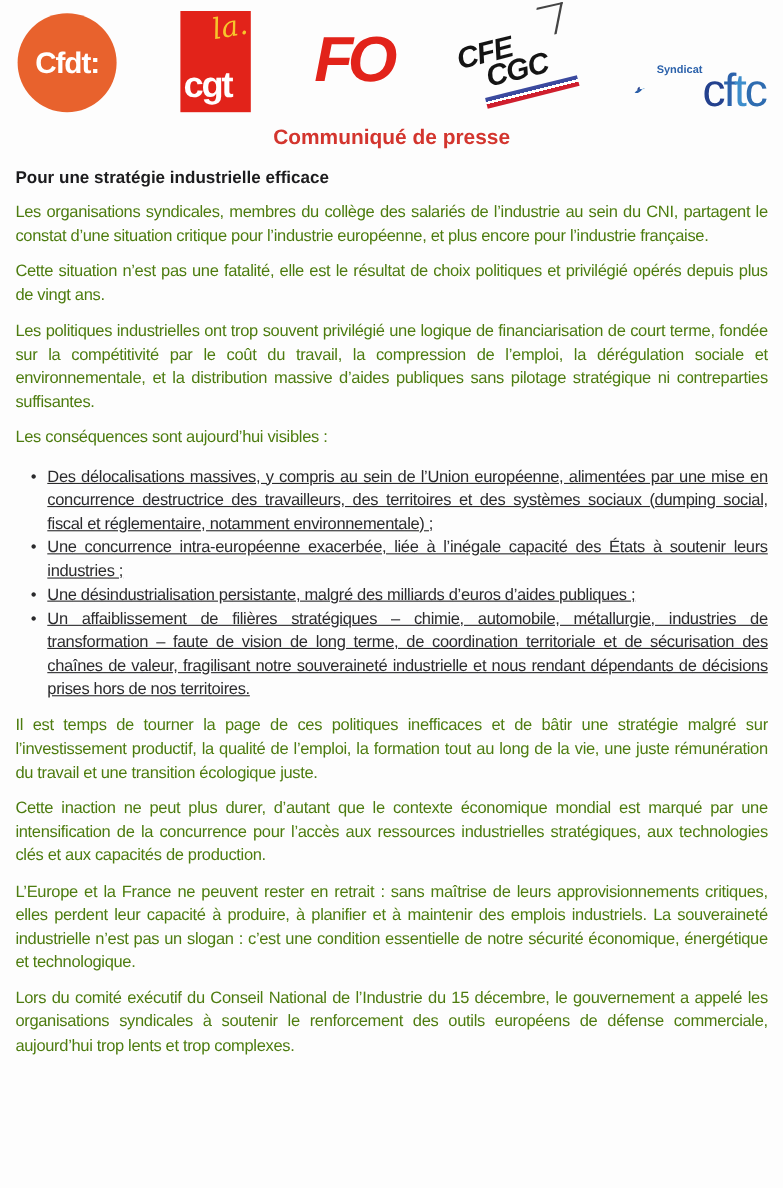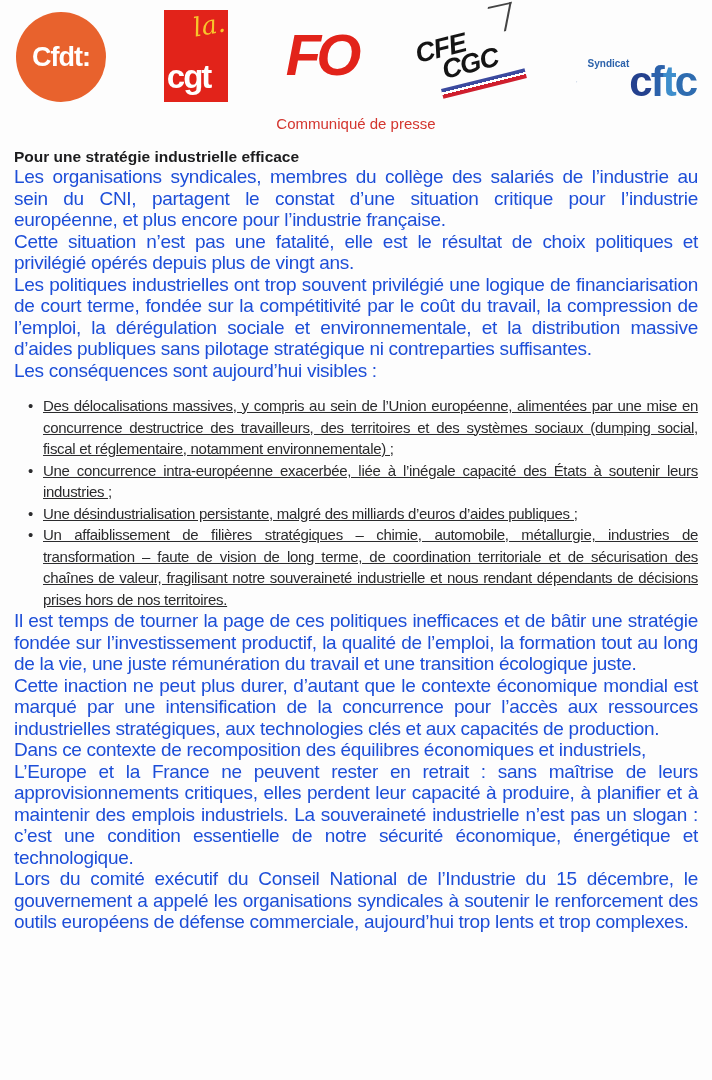--- a/index.html
+++ b/index.html
@@ -63,38 +63,38 @@
     border-top:2px solid #444; border-right:2px solid #444;
     transform:skewX(-24deg) rotate(-14deg);
   }
 
   
   .logo-cftc { flex-direction:row; width:120px; }
   .cftc-syndicat {
     color:#2c62ab; font-size:10px; font-weight:bold;
     align-self:flex-start; margin:-4px 0 0 10px;
   }
-  .cftc-word { font-weight:bold; font-size:42px; line-height:36px; letter-spacing:-2px; }
+  .cftc-word { font-weight:normal; font-size:42px; line-height:36px; letter-spacing:-2px; }
   .cftc-word span:nth-child(1){ color:#24418e; }
   .cftc-word span:nth-child(2){ color:#2c62ab; }
   .cftc-word span:nth-child(3){ color:#3e8ecc; }
   .cftc-word span:nth-child(4){ color:#2e6cb0; }
 
   
   .press-title {
-    text-align:center; color:#d3352e; font-weight:normal;
-    font-size:15px; margin-top:13px;
+    text-align:center; color:#d3352e; font-weight:bold;
+    font-size:19px; margin-top:13px;
   }
 
   
   main { padding:0 14px; }
   .doc-heading { font-size:15.5px; font-weight:bold; color:#1c1c1e; margin-top:16px; }
   p.body-par {
-    font-size:19px; line-height:21.5px; letter-spacing:-0.3px;
-    text-align:justify; margin-top:0; color:#1d4ed8;
+    font-size:15px; line-height:21.5px; letter-spacing:-0.3px;
+    text-align:justify; margin-top:11px; color:#4d7c0f;
   }
   ul.bullet-list { list-style:none; margin-top:14px;text-decoration:underline; }
   ul.bullet-list li {
     position:relative; padding-left:29px;
     font-size:15px; line-height:21.5px; letter-spacing:-0.3px;
     text-align:justify; color:#2b2b2d;
   }
   ul.bullet-list li::before {
     content:"\2022"; position:absolute; left:14px; top:0;
   }
@@ -150,19 +150,18 @@
   <p class="body-par">Les politiques industrielles ont trop souvent privilégié une logique de financiarisation de court terme, fondée sur la compétitivité par le coût du travail, la compression de l’emploi, la dérégulation sociale et environnementale, et la distribution massive d’aides publiques sans pilotage stratégique ni contreparties suffisantes.</p>
   <p class="body-par">Les conséquences sont aujourd’hui visibles :</p>
 
   <ul class="bullet-list">
     <li>Des délocalisations massives, y compris au sein de l’Union européenne, alimentées par une mise en concurrence destructrice des travailleurs, des territoires et des systèmes sociaux (dumping social, fiscal et réglementaire, notamment environnementale) ;</li>
     <li>Une concurrence intra-européenne exacerbée, liée à l’inégale capacité des États à soutenir leurs industries ;</li>
     <li>Une désindustrialisation persistante, malgré des milliards d’euros d’aides publiques ;</li>
     <li>Un affaiblissement de filières stratégiques – chimie, automobile, métallurgie, industries de transformation – faute de vision de long terme, de coordination territoriale et de sécurisation des chaînes de valeur, fragilisant notre souveraineté industrielle et nous rendant dépendants de décisions prises hors de nos territoires.</li>
   </ul>
 
-  <p class="body-par">Il est temps de tourner la page de ces politiques inefficaces et de bâtir une stratégie fondée sur l’investissement productif, la qualité de l’emploi, la formation tout au long de la vie, une juste rémunération du travail et une transition écologique juste.</p>
+  <p class="body-par">Il est temps de tourner la page de ces politiques inefficaces et de bâtir une stratégie malgré sur l’investissement productif, la qualité de l’emploi, la formation tout au long de la vie, une juste rémunération du travail et une transition écologique juste.</p>
   <p class="body-par">Cette inaction ne peut plus durer, d’autant que le contexte économique mondial est marqué par une intensification de la concurrence pour l’accès aux ressources industrielles stratégiques, aux technologies clés et aux capacités de production.</p>
-  <p class="body-par">Dans ce contexte de recomposition des équilibres économiques et industriels,</p>
   <p class="body-par">L’Europe et la France ne peuvent rester en retrait : sans maîtrise de leurs approvisionnements critiques, elles perdent leur capacité à produire, à planifier et à maintenir des emplois industriels. La souveraineté industrielle n’est pas un slogan : c’est une condition essentielle de notre sécurité économique, énergétique et technologique.</p>
   <p class="body-par">Lors du comité exécutif du Conseil National de l’Industrie du 15 décembre, le gouvernement a appelé les organisations syndicales à soutenir le renforcement des outils européens de défense commerciale, aujourd’hui trop lents et trop complexes.</p>
 
 </main>
 
 </body></html>

